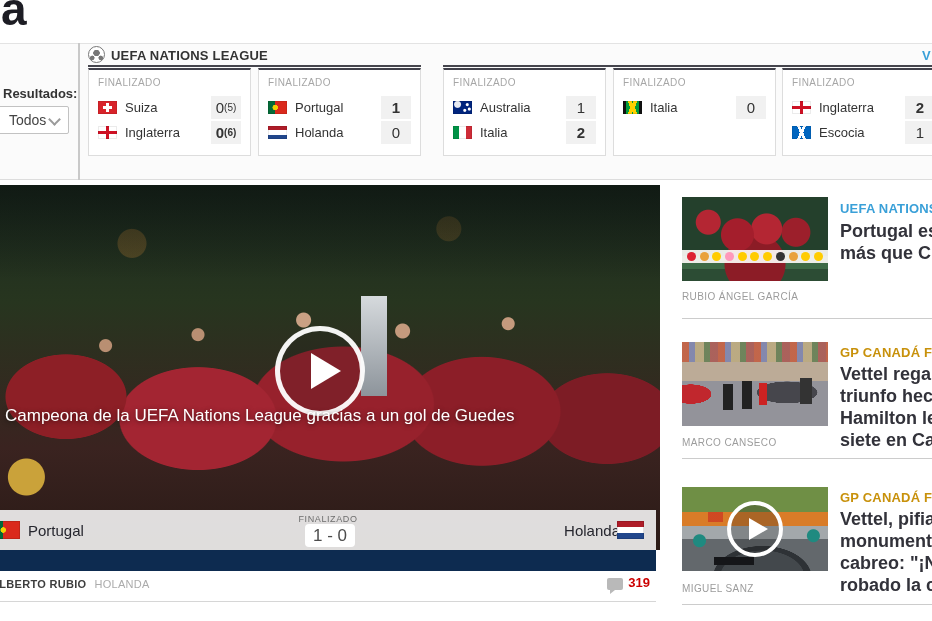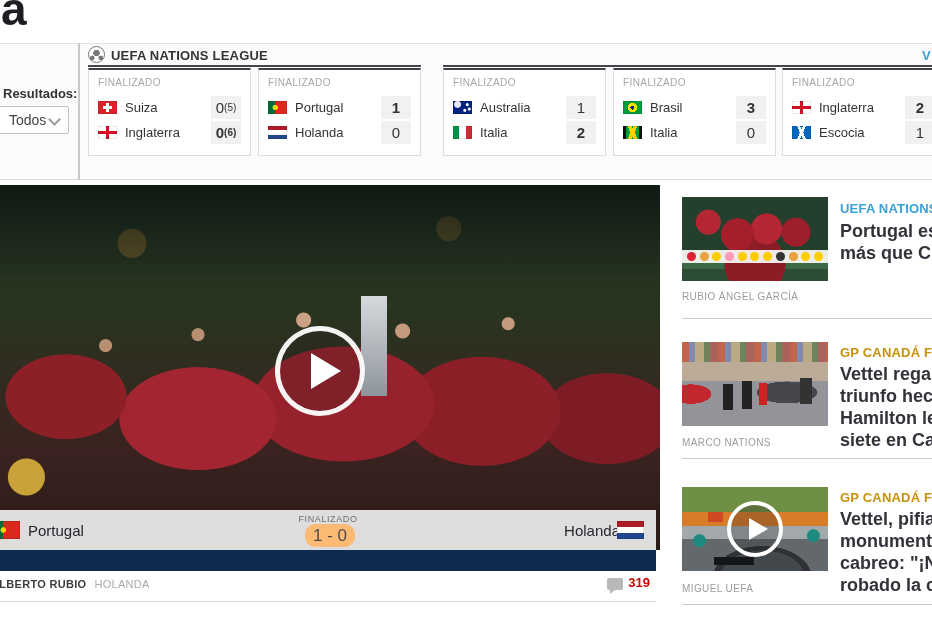--- a/index.html
+++ b/index.html
@@ -90,21 +90,21 @@
            border:5px solid rgba(255,255,255,.95);box-sizing:border-box;background:rgba(25,25,25,.18);}
   .playbig:after{content:"";position:absolute;left:31px;top:22px;width:0;height:0;
            border-left:30px solid #fff;border-top:18px solid transparent;border-bottom:18px solid transparent;}
   .hsub{position:absolute;left:5px;top:221px;font-size:17px;color:#fff;text-shadow:0 1px 5px rgba(0,0,0,.6);}
   .hhead{position:absolute;left:4px;top:246px;font-size:40px;font-weight:bold;color:#fff;
          letter-spacing:.5px;text-shadow:0 2px 8px rgba(0,0,0,.55);}
   .mbar{position:absolute;left:0;top:325px;width:656px;height:40px;background:rgba(231,229,229,.96);}
   .mbar .homeflag{position:absolute;left:-7px;top:11px;}
   .mbar .home{position:absolute;left:28px;top:12px;font-size:15px;color:#26262e;}
   .mbar .fin{position:absolute;left:0;right:0;top:4px;text-align:center;font-size:9px;color:#6d6d6d;letter-spacing:.6px;}
-  .mbar .score{position:absolute;left:305px;top:14px;width:50px;height:23px;background:#fdba74;border-radius:10px;
+  .mbar .score{position:absolute;left:305px;top:14px;width:50px;height:23px;background:#ffffff;border-radius:4px;
                text-align:center;line-height:23px;font-size:17px;color:#4c4c4c;}
   .mbar .away{position:absolute;right:36px;top:12px;font-size:15px;color:#26262e;}
   .mbar .awayflag{position:absolute;right:4px;top:11px;}
   .navybar{position:absolute;left:0;top:365px;width:656px;height:21px;background:#0d2b50;}
   .hbyline{position:absolute;left:-9px;top:393px;font-size:11px;white-space:nowrap;}
   .auth{font-weight:bold;color:#3d3d3d;letter-spacing:.3px;}
   .loc{color:#ababab;margin-left:5px;letter-spacing:.3px;}
   .comments{position:absolute;right:10px;top:390px;display:flex;align-items:flex-end;gap:5px;}
   .cbubble{width:16px;height:12px;background:#b9b9b9;border-radius:2px;position:relative;}
   .cbubble:after{content:"";position:absolute;left:3px;bottom:-4px;width:0;height:0;
@@ -220,25 +220,20 @@
     <div class="trow">
       <span class="flag f-it"></span>
       <span class="tname">Italia</span>
       <span class="sbox b">2</span>
     </div>
   </div>
 
   <div class="scard" style="left:613px">
     <div class="status">FINALIZADO</div>
     <div class="trow">
-      <span class="flag f-br"></span>
-      <span class="tname">Brasil</span>
-      <span class="sbox b">3</span>
-    </div>
-    <div class="trow">
       <span class="flag f-jm"></span>
       <span class="tname">Italia</span>
       <span class="sbox">0</span>
     </div>
   </div>
 
   <div class="scard" style="left:782px">
     <div class="status">FINALIZADO</div>
     <div class="trow">
       <span class="flag f-en"></span>
@@ -248,20 +243,21 @@
     <div class="trow">
       <span class="flag f-sc"></span>
       <span class="tname">Escocia</span>
       <span class="sbox">1</span>
     </div>
   </div>
 
   <div class="hero">
     <div class="hphoto"></div>
     <div class="playbig"></div>
+    <div class="hsub">Campeona de la UEFA Nations League gracias a un gol de Guedes</div>
 
     <div class="mbar">
       <span class="flag flag-lg f-pt homeflag"></span>
       <span class="home">Portugal</span>
       <div class="fin">FINALIZADO</div>
       <div class="score">1 - 0</div>
       <span class="away">Holanda</span>
       <span class="flag flag-lg f-nl awayflag"></span>
     </div>
     <div class="navybar"></div>
@@ -303,29 +299,29 @@
   <div class="thumb t2" style="top:342px">
     <div class="crowd"></div>
   </div>
   <div class="kicker k-orange" style="top:345px">GP CANADÁ F1</div>
   <div class="shead" style="top:363px">
     <div>Vettel regala</div>
     <div>triunfo hecho</div>
     <div>Hamilton le h</div>
     <div>siete en Can</div>
   </div>
-  <div class="sby" style="top:437px">MARCO NATIONS</div>
+  <div class="sby" style="top:437px">MARCO CANSECO</div>
   <div class="sdivider" style="top:458px"></div>
 
   <div class="thumb t3" style="top:487px">
     <div class="playsm"></div>
   </div>
   <div class="kicker k-orange" style="top:490px">GP CANADÁ F1</div>
   <div class="shead" style="top:508px">
     <div>Vettel, pifia y</div>
     <div>monumental</div>
     <div>cabreo: "¡Nos</div>
     <div>robado la ca</div>
   </div>
-  <div class="sby" style="top:583px">MIGUEL UEFA</div>
+  <div class="sby" style="top:583px">MIGUEL SANZ</div>
   <div class="sdivider" style="top:604px"></div>
 
 </div>
 
 </body></html>

